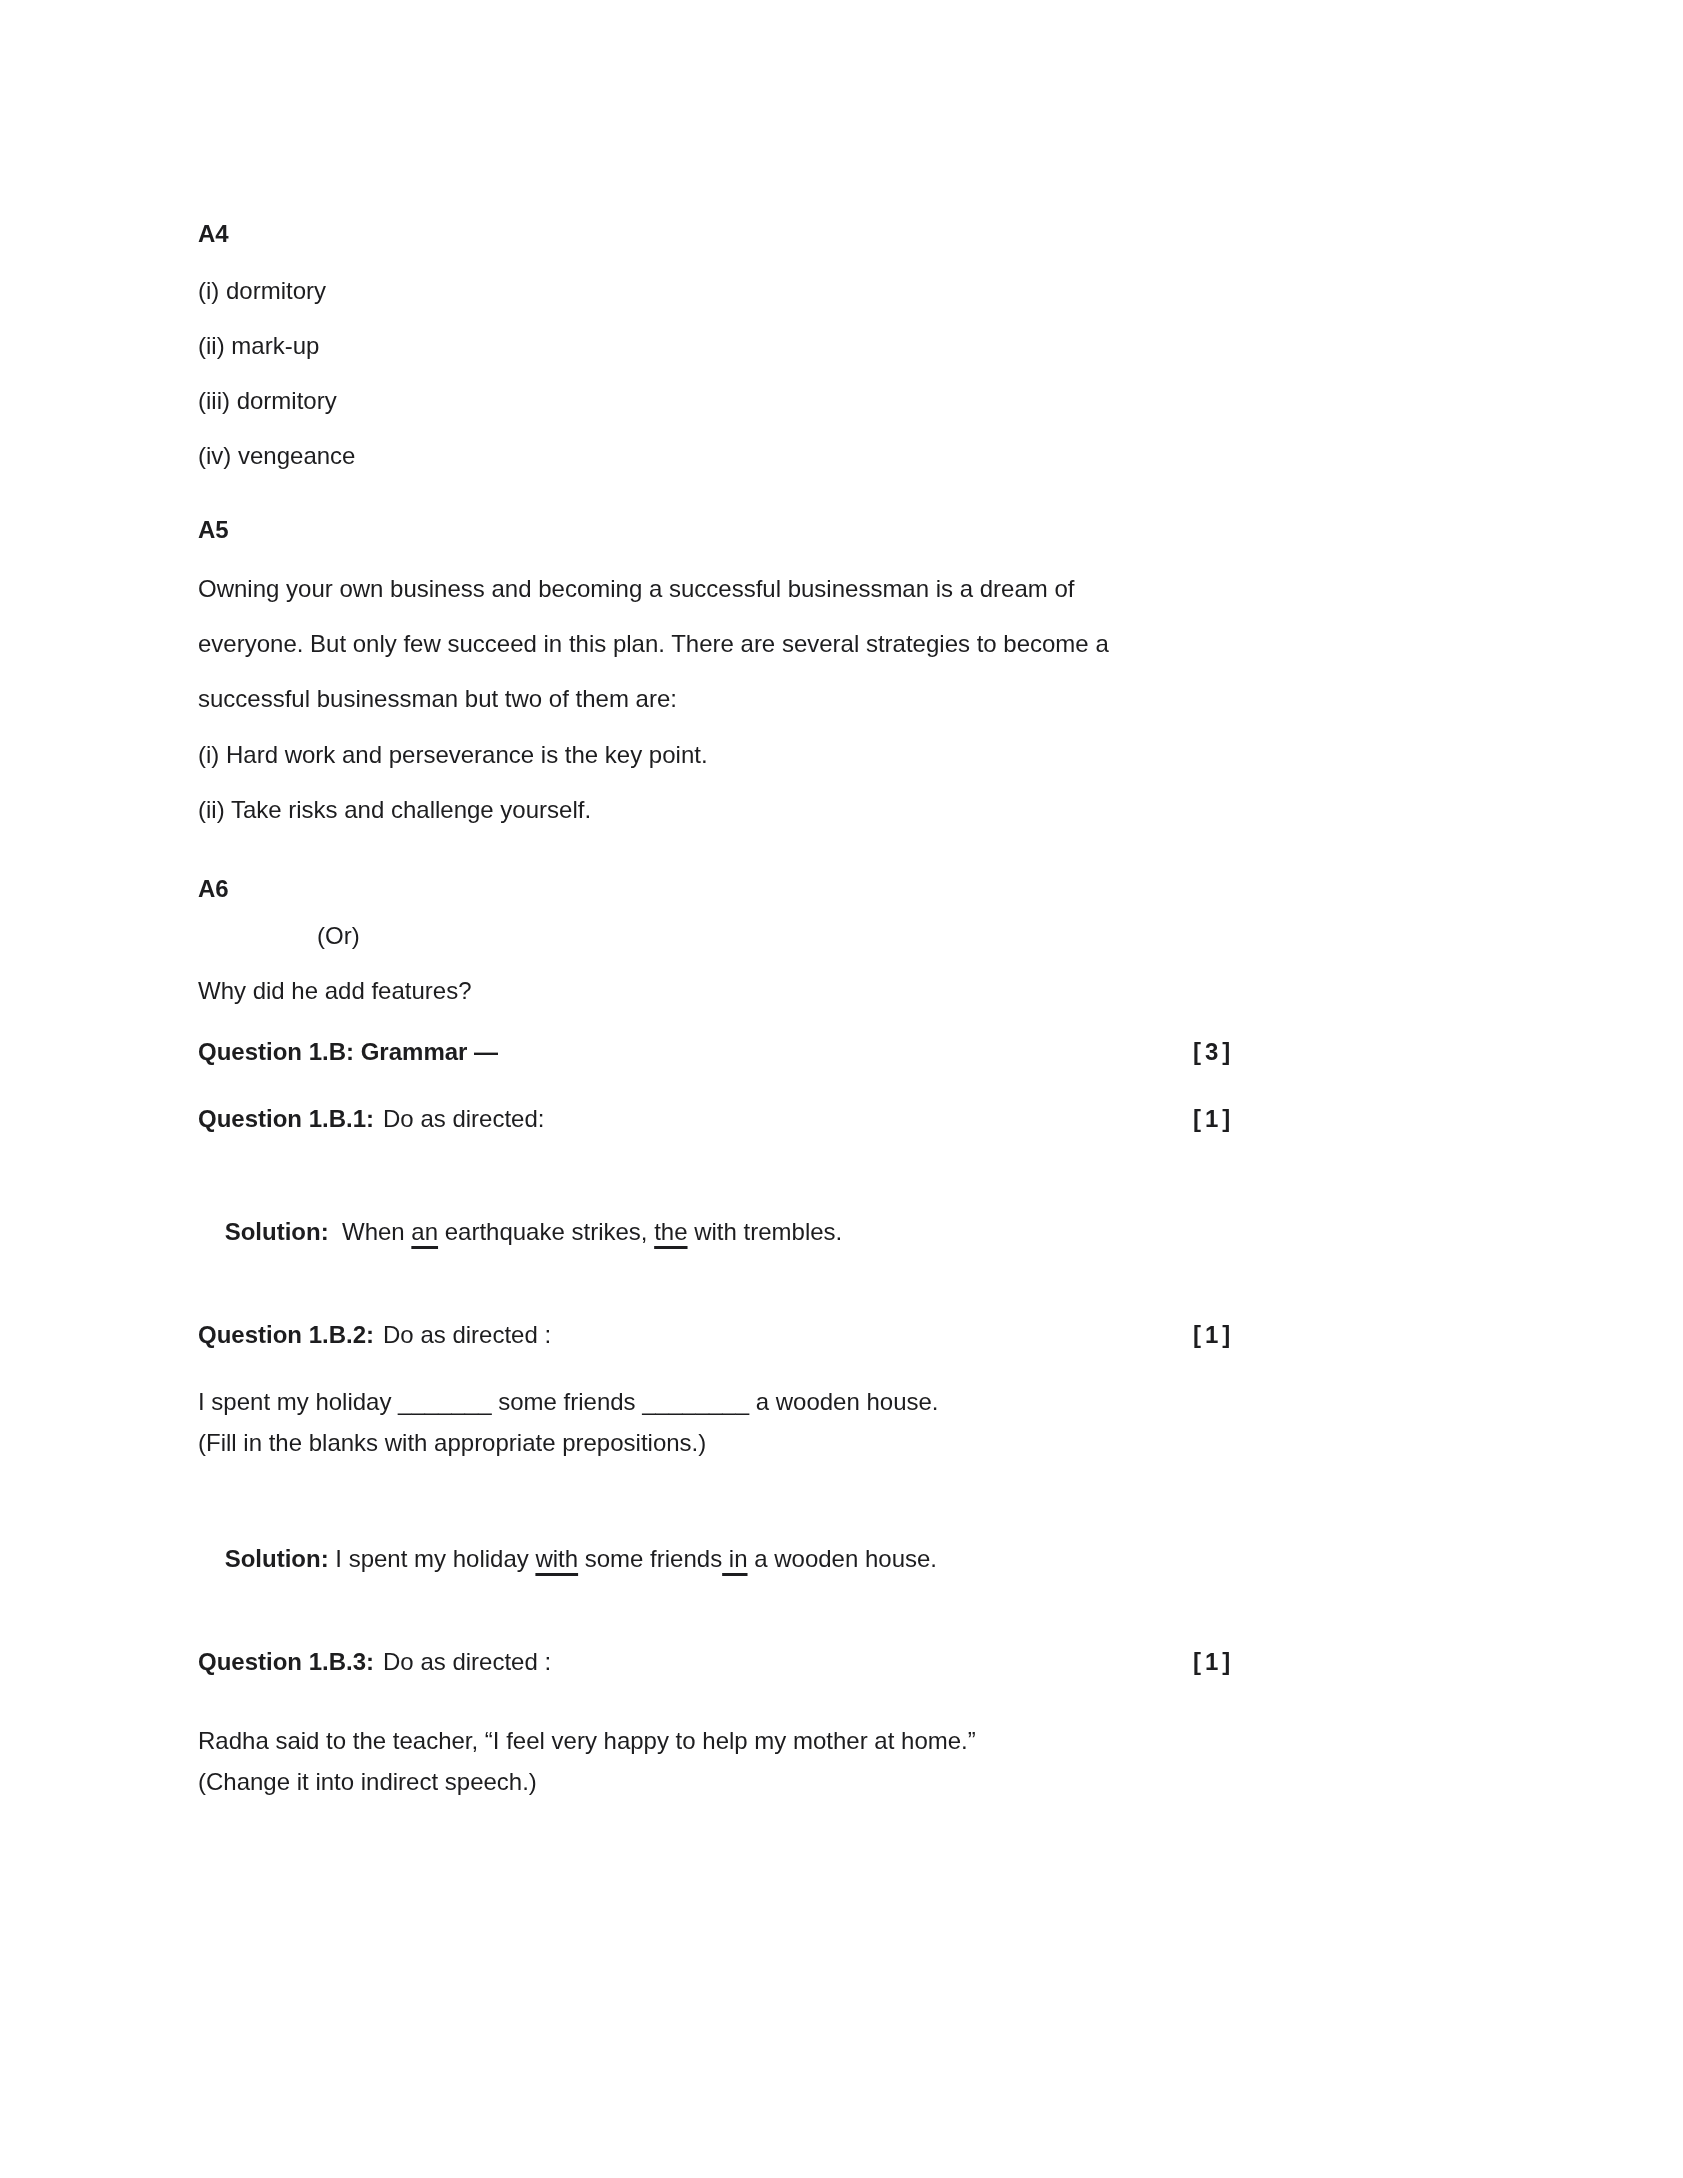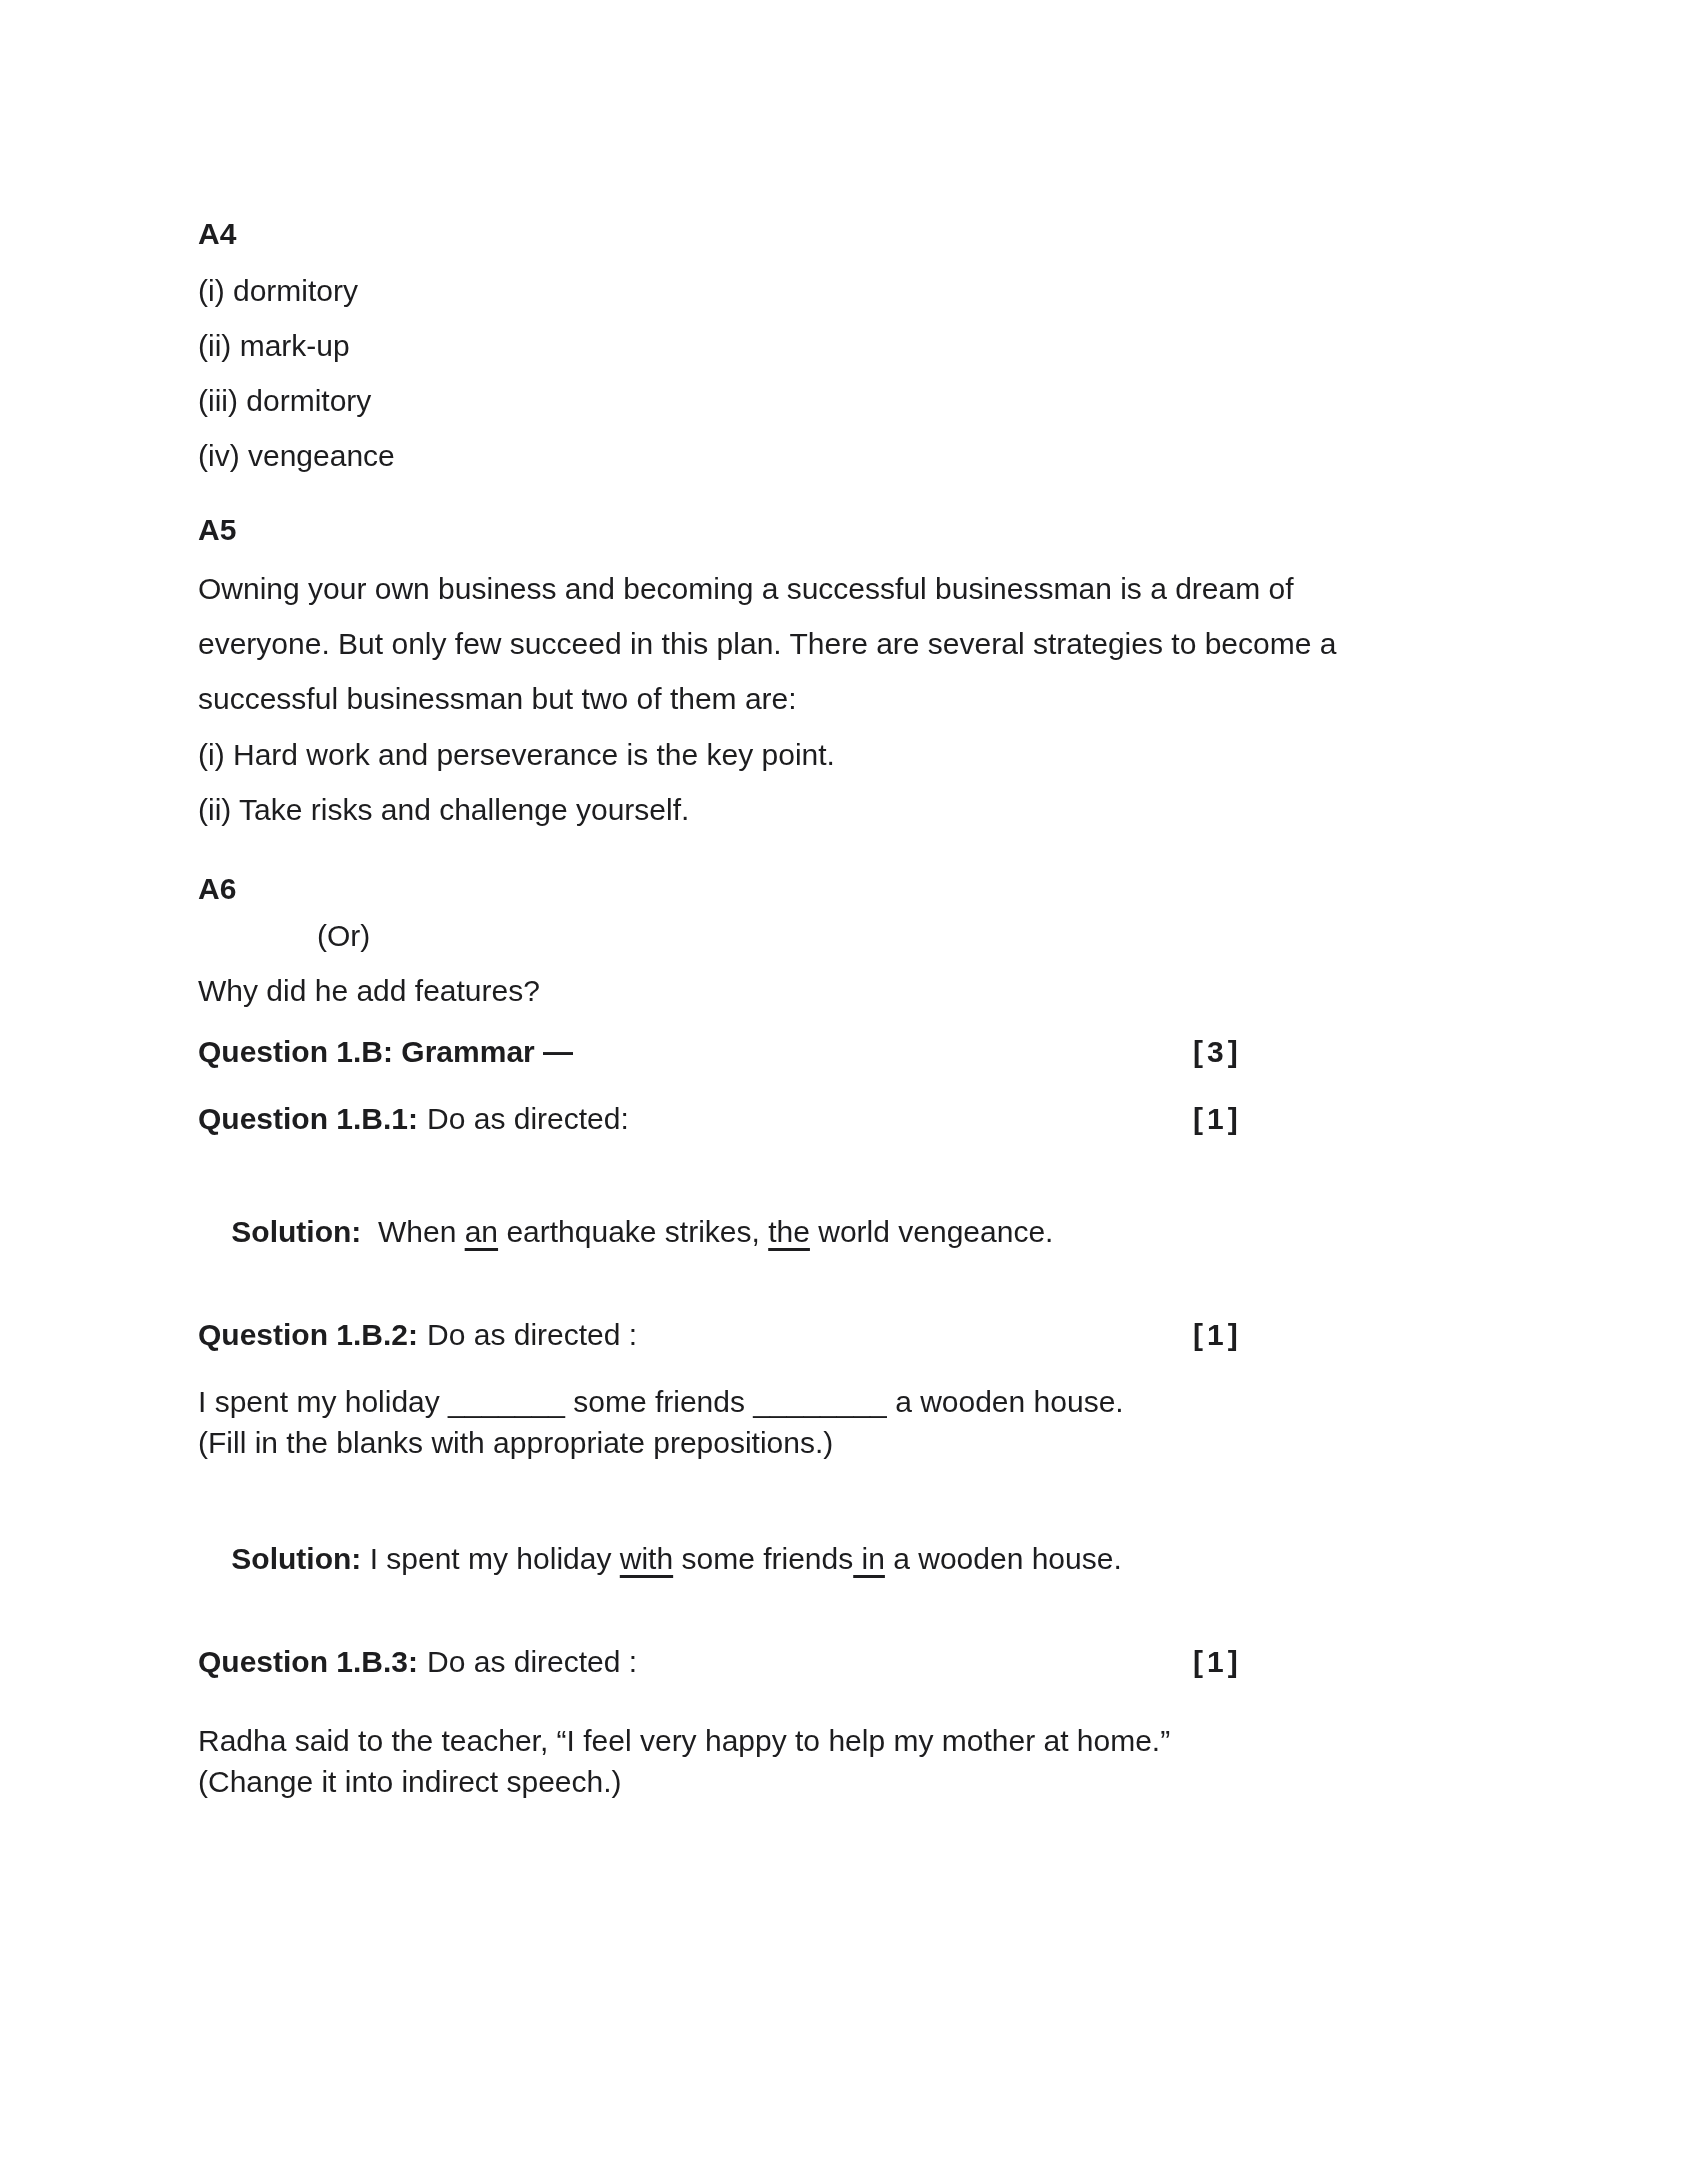--- a/index.html
+++ b/index.html
@@ -3,21 +3,21 @@
 <meta charset="utf-8">
 <style>
   html,body{margin:0;padding:0;background:#e8e8e8;}
   .page{
     position:relative;
     width:1683px;height:2178px;
     margin:0 auto;
     background:#ffffff;
     color:#1d1d1f;
     font-family:"Liberation Sans","DejaVu Sans",sans-serif;
-    font-size:30px;
+    font-size:24px;
     box-sizing:border-box;
     padding:216px 198px 0 198px;
     overflow:hidden;
   }
   .h{font-weight:700;line-height:36px;}
   .b{font-weight:700;}
   .block{margin:0;}
   .line{white-space:pre;line-height:55px;}
   .tight .line{line-height:41px;}
   .sol{white-space:pre;line-height:36px;}
@@ -63,21 +63,21 @@
     <span class="marks">[3]</span>
   </div>
 
   <div class="qrow" style="margin-top:31px">
     <span class="qlabel">Question 1.B.1:</span><span>Do as directed:</span>
     <span class="marks">[1]</span>
   </div>
   <div class="block tight" style="margin-top:26px">
   </div>
   <div class="sol" style="margin-top:41px">
-    <span class="b">Solution:</span><span><span>  When </span><span class="u">an</span><span> earthquake strikes, </span><span class="u">the</span><span> world vengeance.</span></span>
+    <span class="b">Solution:</span><span><span>  When </span><span class="u">an</span><span> earthquake strikes, </span><span class="u">the</span><span> with trembles.</span></span>
   </div>
 
   <div class="qrow" style="margin-top:31px">
     <span class="qlabel">Question 1.B.2:</span><span>Do as directed :</span>
     <span class="marks">[1]</span>
   </div>
   <div class="block tight" style="margin-top:28px">
     <div class="line">I spent my holiday _______ some friends ________ a wooden house.</div>
     <div class="line">(Fill in the blanks with appropriate prepositions.)</div>
   </div>

